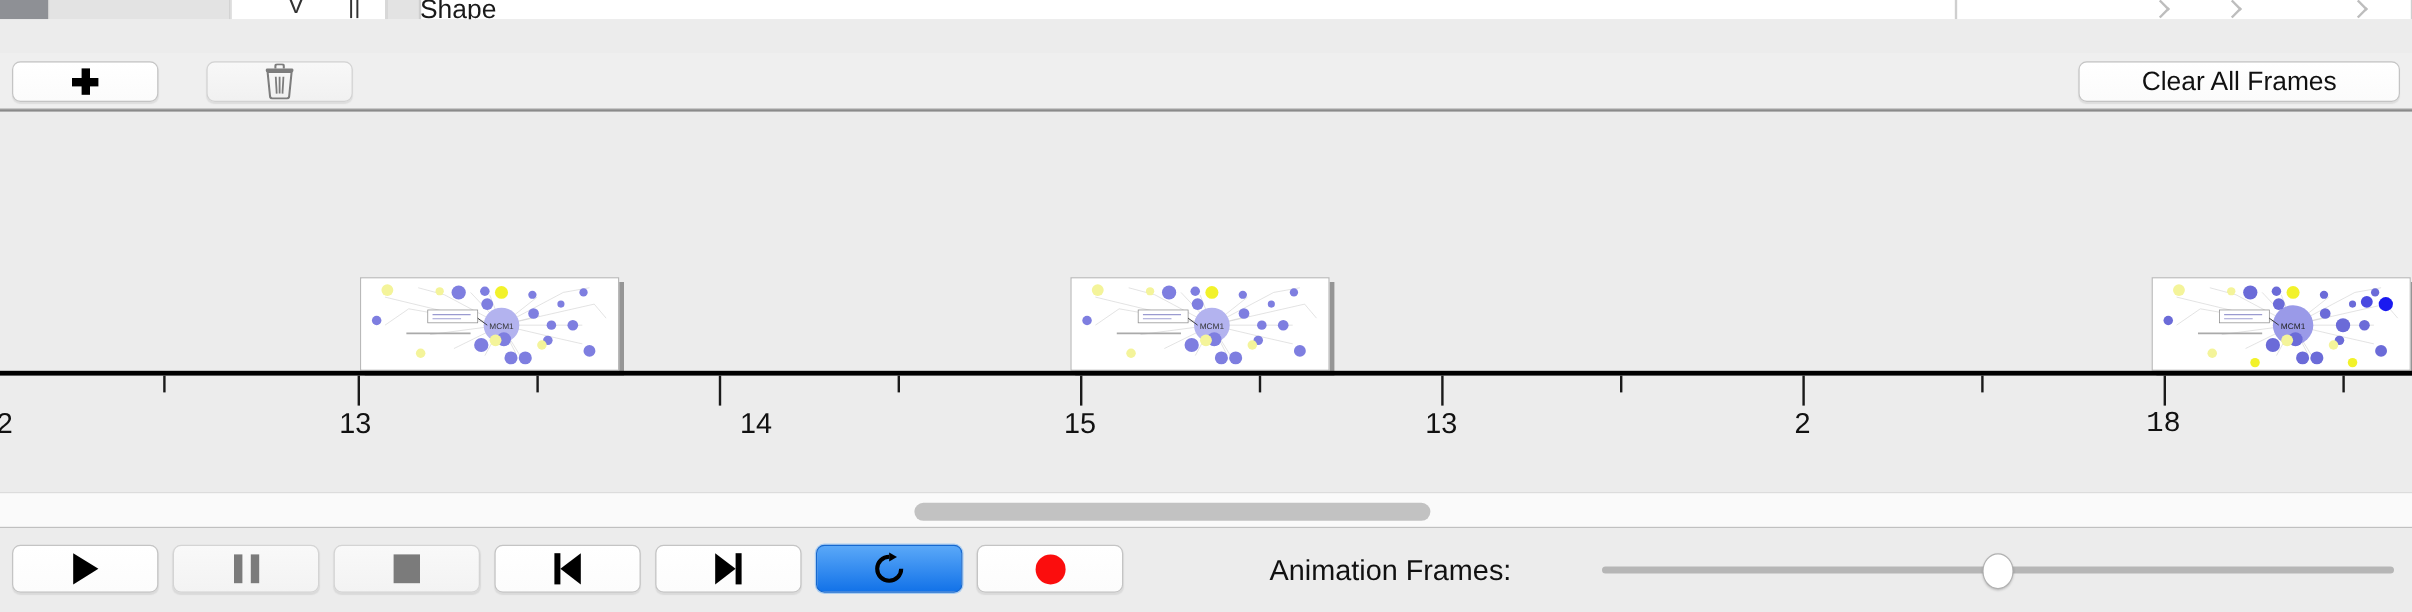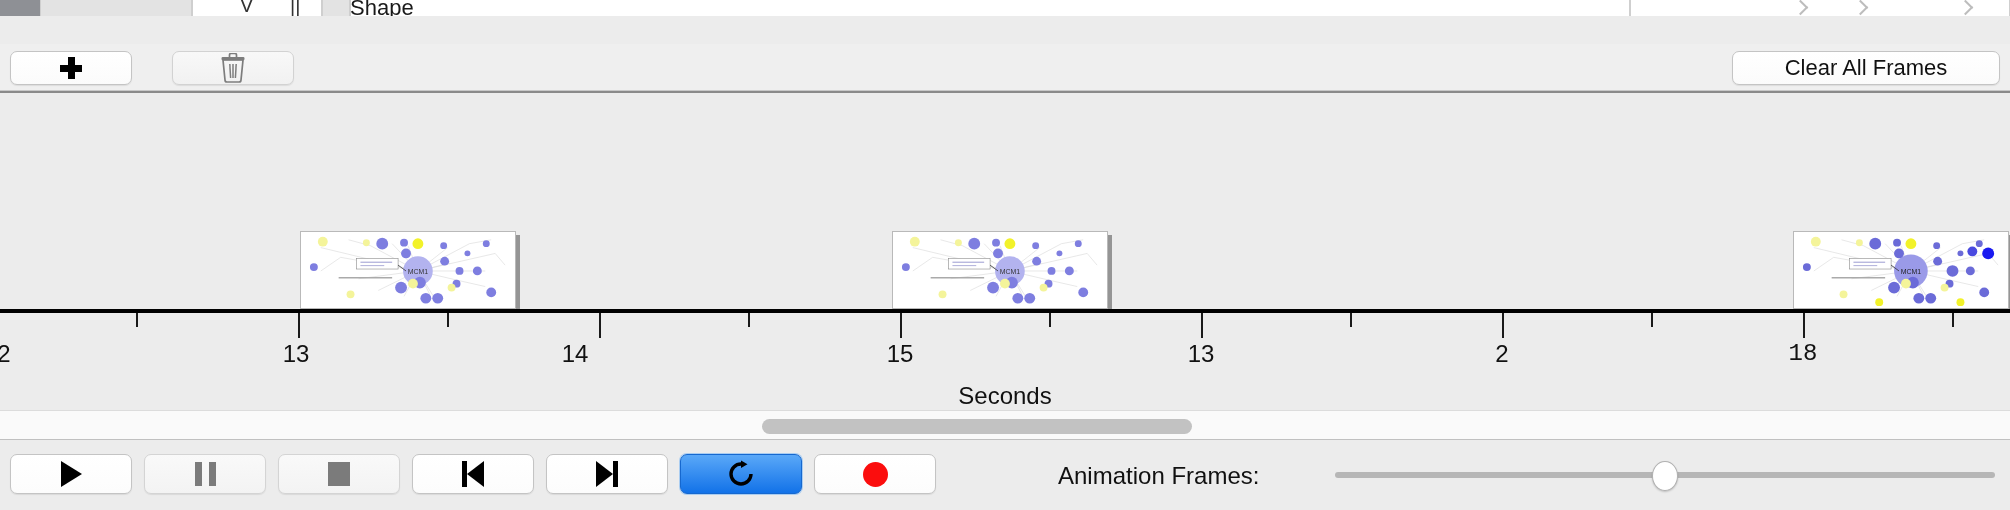--- a/index.html
+++ b/index.html
@@ -513,27 +513,26 @@
 
       <div class="tick major" style="left:298px;"></div>
       <div class="tick major" style="left:599px;"></div>
       <div class="tick major" style="left:900px;"></div>
       <div class="tick major" style="left:1201px;"></div>
       <div class="tick major" style="left:1502px;"></div>
       <div class="tick major" style="left:1803px;"></div>
 
       <span class="tick-label" style="left:4px;">2</span>
       <span class="tick-label" style="left:282px;margin-left:14px;">13</span>
-      <span class="tick-label" style="left:575px;">14</span>
+      <span class="tick-label" style="left:630px;">14</span>
       <span class="tick-label" style="left:900px;">15</span>
       <span class="tick-label" style="left:1201px;">13</span>
       <span class="tick-label" style="left:1502px;">2</span>
       <span class="tick-label" style="left:1803px;font-family:Liberation Mono, monospace;">18</span>
 
-      <div id="axis-title">Seconds</div>
     </div>
   </div>
 
   <div id="scrollbar-track">
     <div id="scrollbar-thumb" style="left:762px; width:430px;"></div>
   </div>
 
   <div id="playbar">
 
     <div class="pb-btn" id="play-btn">

